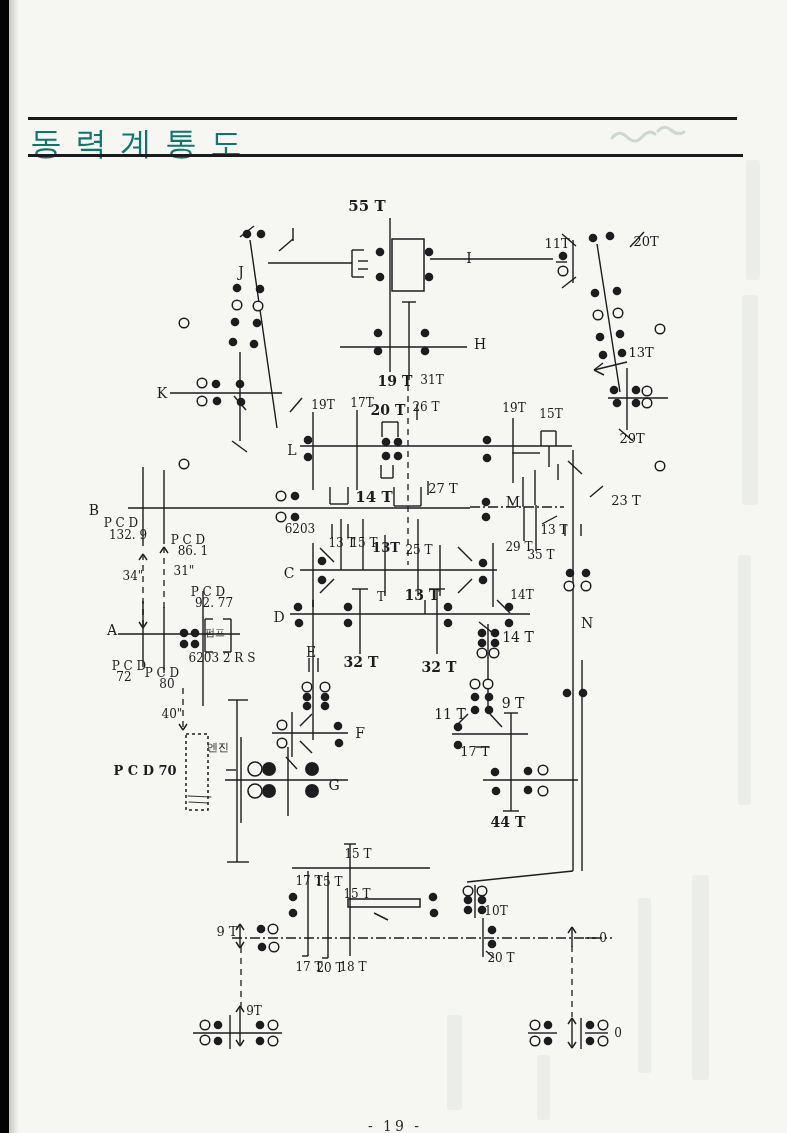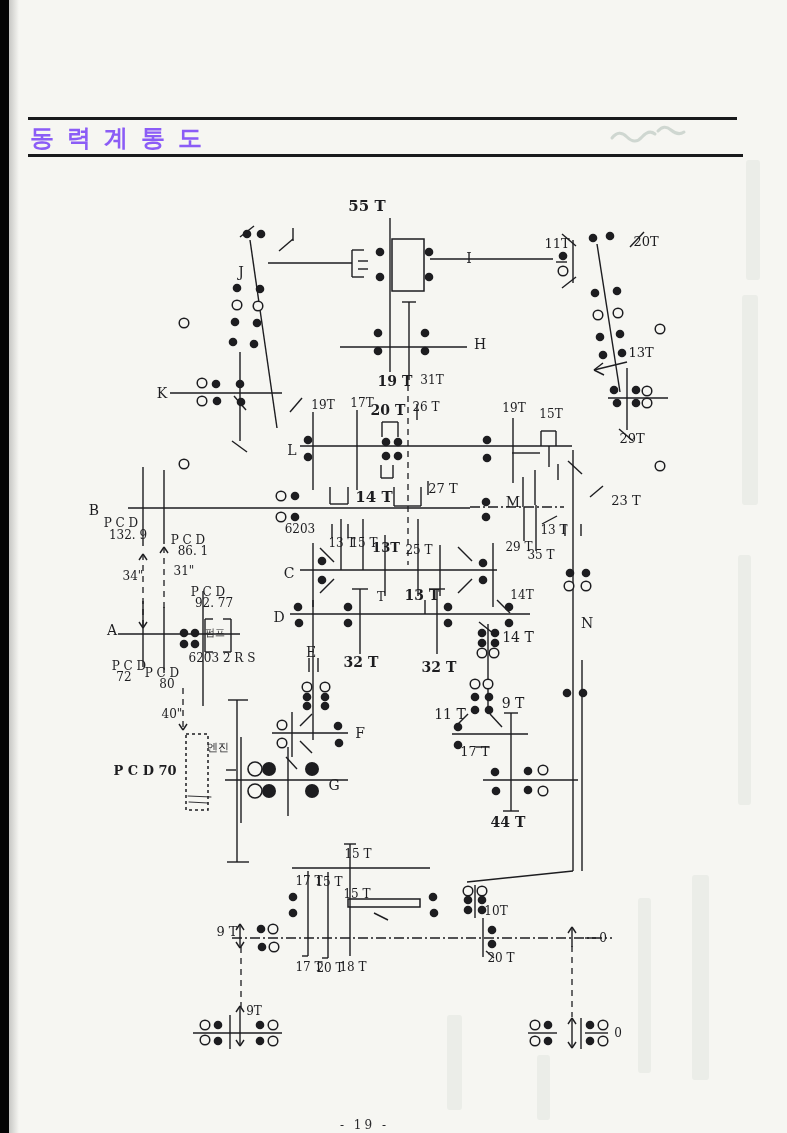--- a/index.html
+++ b/index.html
@@ -9,27 +9,27 @@
     font-family:"DejaVu Serif","Liberation Serif",serif;color:#17171a;
   }
   .spine{position:absolute;left:0;top:0;width:9px;height:1133px;background:#040404;}
   .spine-shadow{position:absolute;left:9px;top:0;width:10px;height:1133px;
     background:linear-gradient(90deg,rgba(60,60,60,.25),rgba(60,60,60,0));}
   .header{position:absolute;left:0;top:0;width:787px;}
   .rule{position:absolute;background:#191a1c;}
   .rule.r1{left:28px;top:117px;width:709px;height:3px;}
   .rule.r2{left:28px;top:154px;width:715px;height:3px;}
   .title{
-    position:absolute;left:30px;top:122px;font-size:24px;font-weight:bold;
-    letter-spacing:13px;color:#8b5cf6;white-space:nowrap;
+    position:absolute;left:30px;top:122px;font-size:32px;font-weight:normal;
+    letter-spacing:13px;color:#0f766e;white-space:nowrap;
   }
   .handwriting{position:absolute;left:600px;top:124px;width:150px;height:24px;}
   .pageno{
-    position:absolute;left:340px;top:1118px;width:110px;
-    font-size:12px;letter-spacing:3px;color:#2a2a2c;
+    position:absolute;left:340px;top:1118px;width:110px;text-align:center;
+    font-size:14px;letter-spacing:3px;color:#2a2a2c;
   }
   svg.diagram{position:absolute;left:0;top:0;}
 </style>
 </head>
 <body>
 
 <div class="page">
   <div class="spine"></div>
   <div class="spine-shadow"></div>
 

